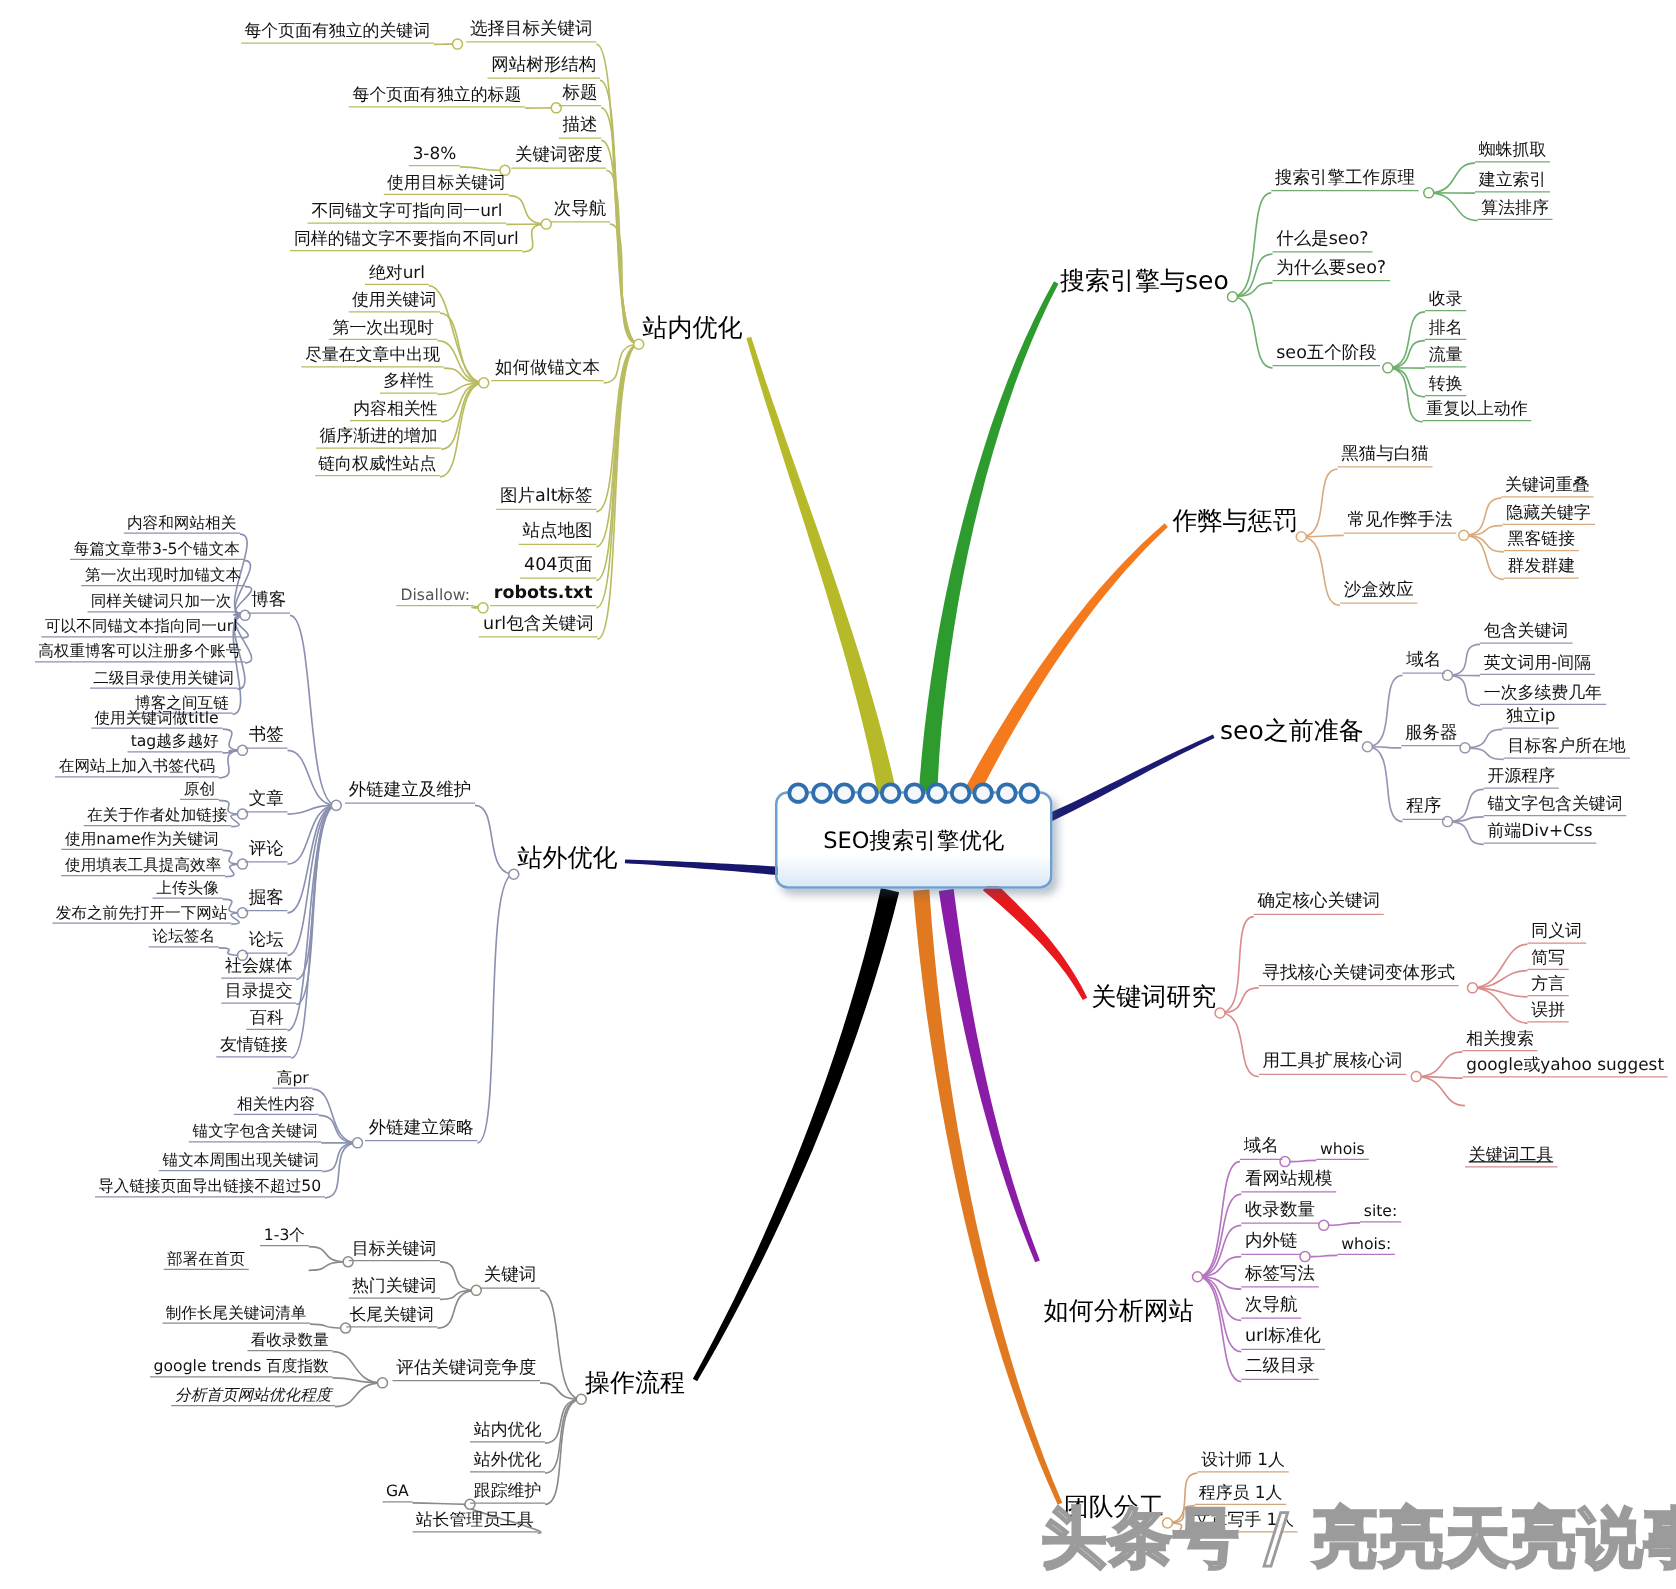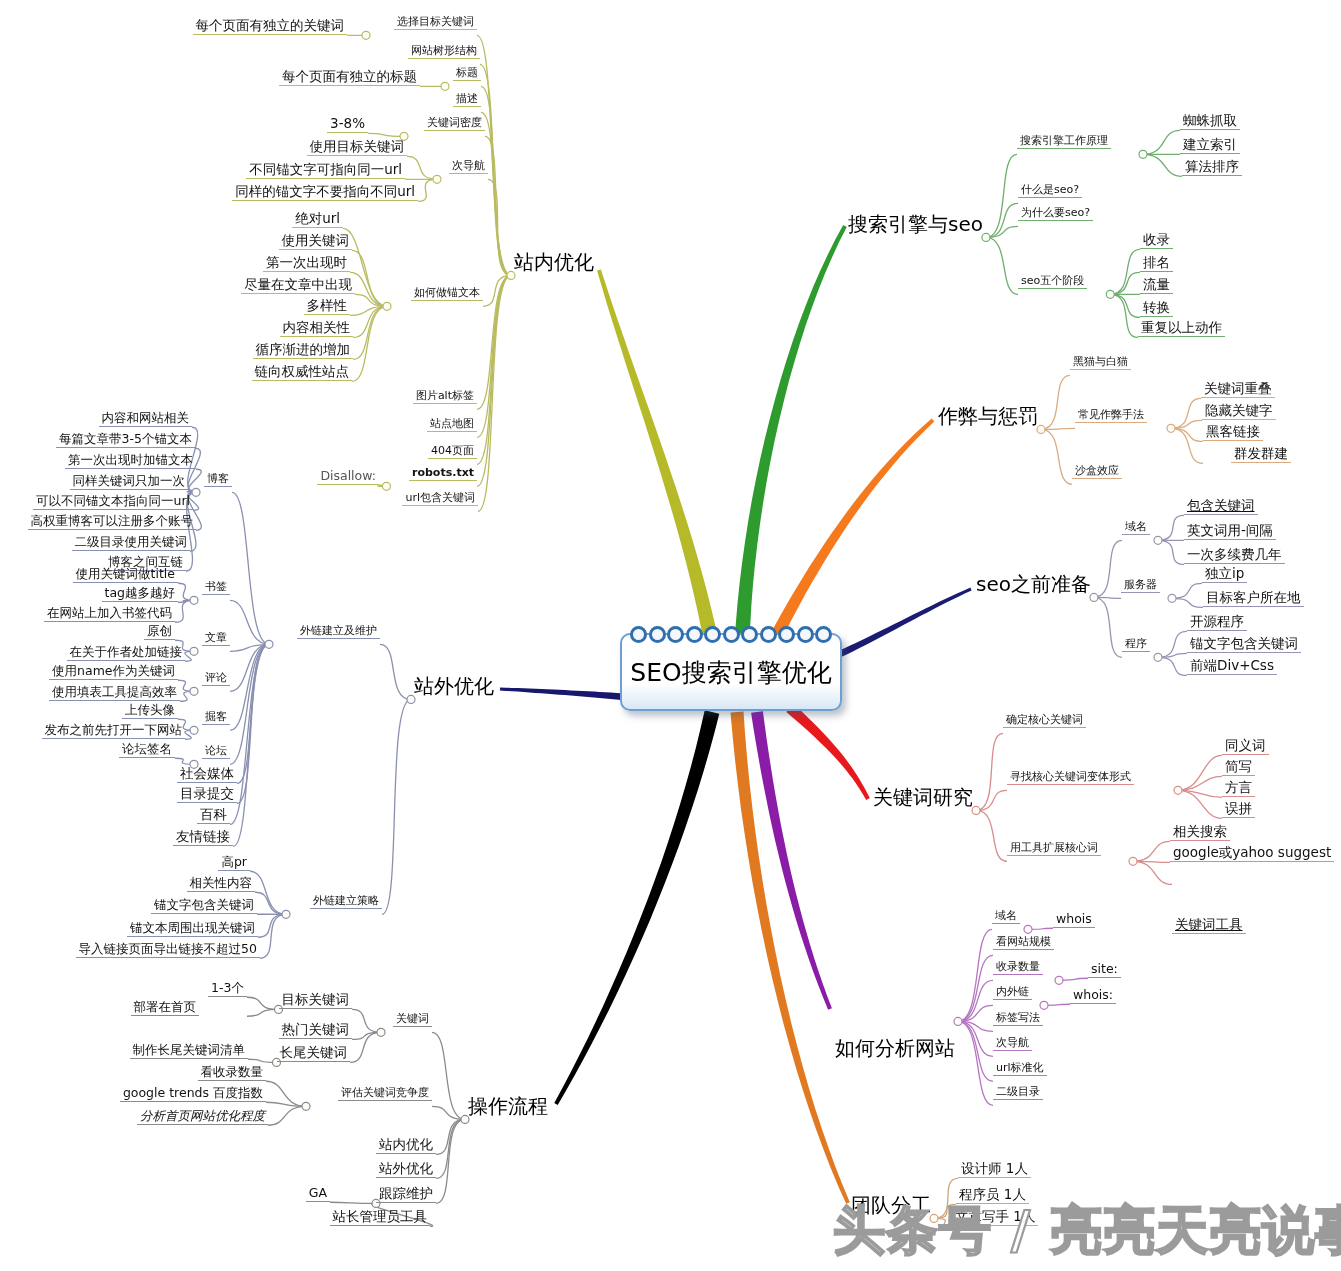--- a/index.html
+++ b/index.html
@@ -2,31 +2,31 @@
 <html><head>
 <meta charset="utf-8">
 <style>
   html,body{margin:0;padding:0;background:#fff}
   #wrap{position:relative;width:1341px;height:1271px;background:#fff;overflow:hidden;
         font-family:"DejaVu Sans","Liberation Sans",sans-serif}
   #cv{position:absolute;left:0;top:0;z-index:1}
   .node{position:absolute;white-space:nowrap;color:#111;padding:0 3px 1px;
         border-bottom:1.4px solid transparent;z-index:2;line-height:1.22}
   .f1{font-size:20px;border-bottom:none !important;color:#000}
-  .f2{font-size:11px}
+  .f2{font-size:14px}
   .f3{font-size:13.5px}
   .f4{font-size:12.5px}
   .bold{font-weight:bold}
   .dim{color:#555}
   #center{position:absolute;left:620px;top:633px;width:218px;height:74px;z-index:3;
           background:linear-gradient(#ffffff 65%,#d9e8f6);border:2px solid #6f9fd0;border-radius:10px;
           box-shadow:4px 5px 7px rgba(60,80,110,.35);display:flex;align-items:center;justify-content:center}
   #coils{position:absolute;left:8px;right:8px;top:-9px;display:flex;justify-content:space-between}
   .coil{width:11px;height:11px;border:3px solid #2f6fae;border-radius:50%;background:#f4f8fc}
-  #title{font-size:25px;color:#000}
+  #title{font-size:18px;color:#000}
   #wm{position:absolute;left:833px;top:1196px;z-index:9;font-size:52px;font-weight:bold;white-space:nowrap;
       color:rgba(255,255,255,.92);-webkit-text-stroke:2.2px #9b9b9b;letter-spacing:1px}
 </style>
 </head>
 <body>
 
 <div id="wrap">
   <svg id="cv" width="1341" height="1271" viewBox="0 0 1341 1271">
       <path d="M719.4,644.6 L715.7,627.3 L711.6,610.0 L707.3,592.8 L702.7,575.5 L697.8,558.2 L692.8,541.0 L687.5,523.7 L682.0,506.5 L676.4,489.3 L670.7,472.2 L664.9,455.0 L659.0,437.9 L653.0,420.8 L647.0,403.8 L641.0,386.8 L635.1,369.9 L629.1,353.0 L623.3,336.1 L617.5,319.4 L611.8,302.7 L606.3,286.0 L600.9,269.4 L597.1,270.6 L602.0,287.3 L607.0,304.2 L612.2,321.1 L617.6,338.0 L623.0,355.0 L628.4,372.1 L633.9,389.2 L639.5,406.4 L645.0,423.5 L650.4,440.7 L655.9,458.0 L661.2,475.2 L666.4,492.5 L671.5,509.7 L676.5,527.0 L681.2,544.3 L685.8,561.5 L690.1,578.8 L694.2,596.0 L698.0,613.1 L701.5,630.3 L704.6,647.4 Z" fill="#b6ba28"></path>
       <path d="M749.5,644.3 L750.3,624.7 L751.4,604.7 L753.0,584.5 L755.0,564.2 L757.4,543.7 L760.1,523.2 L763.2,502.6 L766.6,482.0 L770.4,461.6 L774.5,441.3 L779.0,421.1 L783.8,401.2 L788.8,381.6 L794.2,362.4 L799.9,343.5 L805.8,325.1 L812.0,307.2 L818.5,289.8 L825.2,273.1 L832.2,257.0 L839.3,241.6 L846.8,227.0 L843.2,225.0 L835.3,239.6 L827.6,254.9 L820.1,270.9 L812.9,287.6 L805.9,304.9 L799.2,322.8 L792.7,341.2 L786.6,360.1 L780.7,379.3 L775.1,398.9 L769.8,418.9 L764.8,439.1 L760.1,459.5 L755.8,480.0 L751.8,500.6 L748.2,521.3 L745.0,542.0 L742.1,562.7 L739.6,583.2 L737.5,603.6 L735.8,623.8 L734.5,643.7 Z" fill="#2e9b2e"></path>
@@ -274,24 +274,24 @@
     <div class="node f3" style="top: 231px; left: 1140px; border-bottom-color: rgb(111, 174, 111);">收录</div>
     <div class="node f3" style="top: 254px; left: 1140px; border-bottom-color: rgb(111, 174, 111);">排名</div>
     <div class="node f3" style="top: 276px; left: 1140px; border-bottom-color: rgb(111, 174, 111);">流量</div>
     <div class="node f3" style="top: 299px; left: 1140px; border-bottom-color: rgb(111, 174, 111);">转换</div>
     <div class="node f3" style="top: 319px; left: 1138px; border-bottom-color: rgb(111, 174, 111);">重复以上动作</div>
     <div class="node f2" style="top: 355px; left: 1070px; border-bottom-color: rgb(217, 171, 126);">黑猫与白猫</div>
     <div class="node f2" style="top: 408px; left: 1075px; border-bottom-color: rgb(217, 171, 126);">常见作弊手法</div>
     <div class="node f3" style="top: 380px; left: 1201px; border-bottom-color: rgb(217, 171, 126);">关键词重叠</div>
     <div class="node f3" style="top: 402px; left: 1202px; border-bottom-color: rgb(217, 171, 126);">隐藏关键字</div>
     <div class="node f3" style="top: 423px; left: 1203px; border-bottom-color: rgb(217, 171, 126);">黑客链接</div>
-    <div class="node f3" style="top: 445px; left: 1203px; border-bottom-color: rgb(217, 171, 126); margin-left: 28px;">群发群建</div>
+    <div class="node f3" style="top: 445px; left: 1203px; border-bottom-color: rgb(217, 171, 126);">群发群建</div>
     <div class="node f2" style="top: 464px; left: 1072px; border-bottom-color: rgb(217, 171, 126);">沙盒效应</div>
     <div class="node f2" style="top: 520px; left: 1122px; border-bottom-color: rgb(149, 149, 179);">域名</div>
-    <div class="node f3" style="top: 497px; left: 1184px; border-bottom-color: rgb(149, 149, 179); text-decoration: underline;">包含关键词</div>
+    <div class="node f3" style="top: 497px; left: 1184px; border-bottom-color: rgb(149, 149, 179);">包含关键词</div>
     <div class="node f3" style="top: 522px; left: 1184px; border-bottom-color: rgb(149, 149, 179);">英文词用-间隔</div>
     <div class="node f3" style="top: 546px; left: 1184px; border-bottom-color: rgb(149, 149, 179);">一次多续费几年</div>
     <div class="node f2" style="top: 578px; left: 1121px; border-bottom-color: rgb(149, 149, 179);">服务器</div>
     <div class="node f3" style="top: 565px; left: 1202px; border-bottom-color: rgb(149, 149, 179);">独立ip</div>
     <div class="node f3" style="top: 589px; left: 1203px; border-bottom-color: rgb(149, 149, 179);">目标客户所在地</div>
     <div class="node f2" style="top: 637px; left: 1122px; border-bottom-color: rgb(149, 149, 179);">程序</div>
     <div class="node f3" style="top: 613px; left: 1187px; border-bottom-color: rgb(149, 149, 179);">开源程序</div>
     <div class="node f3" style="top: 635px; left: 1187px; border-bottom-color: rgb(149, 149, 179);">锚文字包含关键词</div>
     <div class="node f3" style="top: 657px; left: 1187px; border-bottom-color: rgb(149, 149, 179);">前端Div+Css</div>
     <div class="node f2" style="top: 713px; left: 1003px; border-bottom-color: rgb(217, 140, 140);">确定核心关键词</div>

